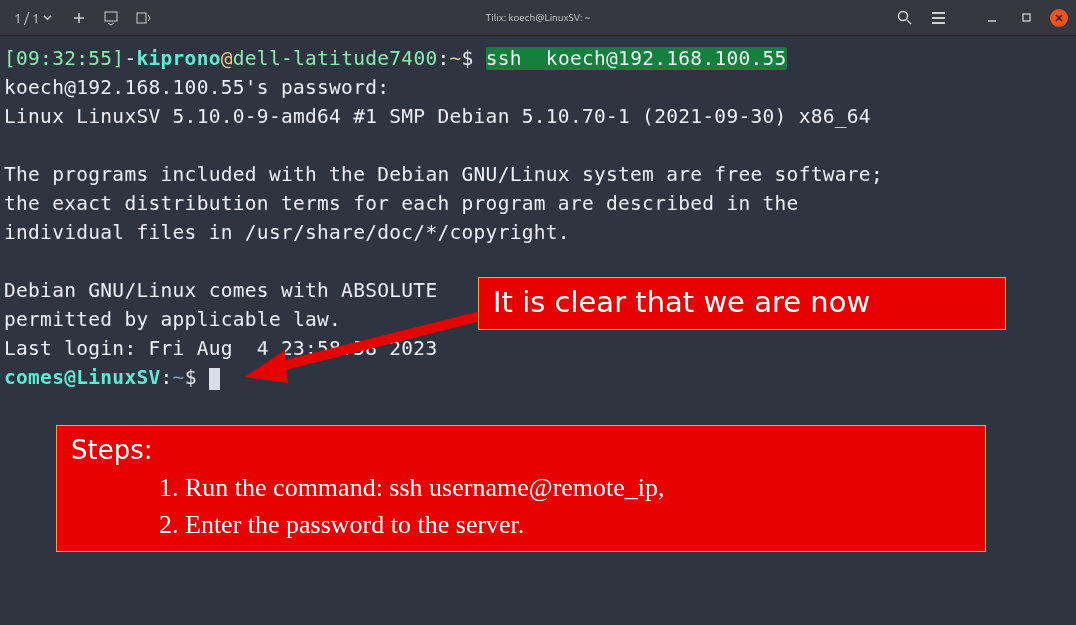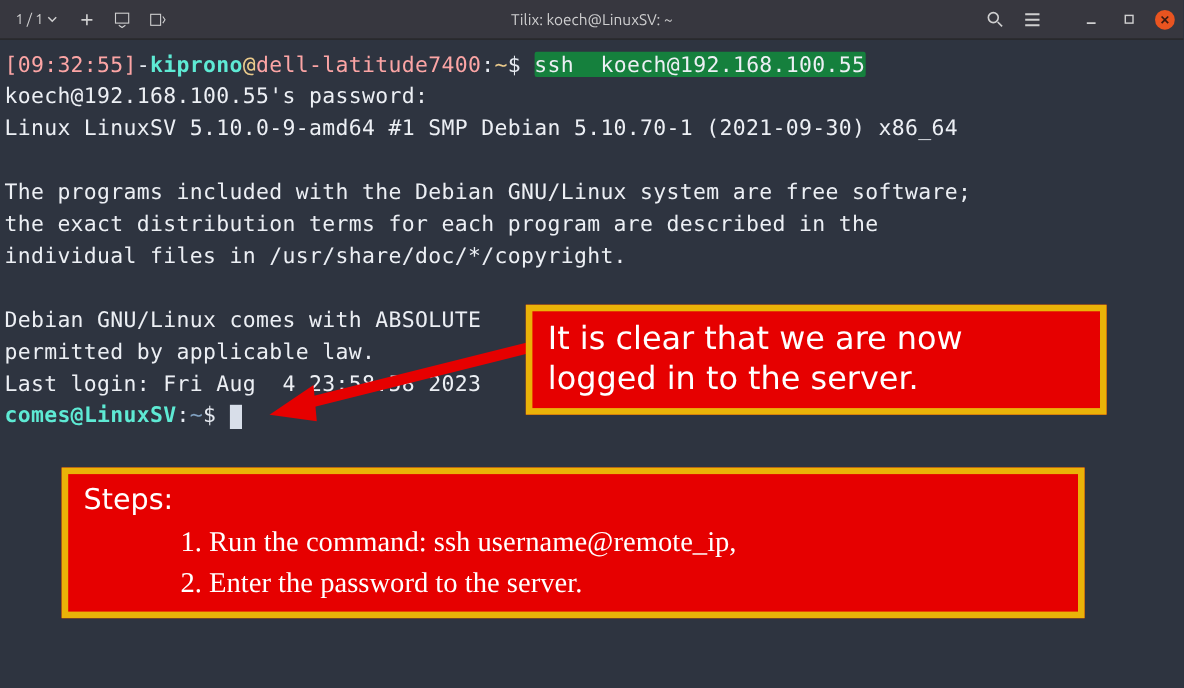--- a/index.html
+++ b/index.html
@@ -30,21 +30,21 @@
   justify-content: center;
   width: 22px; height: 22px;
   color: #cfcfd0;
   cursor: pointer;
 }
 .tb-center {
   position: absolute;
   left: 0; right: 0;
   text-align: center;
   pointer-events: none;
-  font-size: 14px;
+  font-size: 10px;
 }
 .tb-right {
   margin-left: auto;
   display: flex;
   align-items: center;
   gap: 14px;
 }
 .tb-right .tb-btn { width: 20px; height: 20px; }
 .close-btn {
   width: 18px; height: 18px;
@@ -55,21 +55,21 @@
 .close-btn svg { width: 10px; height: 10px; }
 .terminal {
   padding: 8px 4px 4px 4px;
   font-size: 19.5px;
   line-height: 29px;
   color: #eceff4;
   white-space: pre;
   font-family: 'DejaVu Sans Mono', monospace;
   letter-spacing: 0.3px;
 }
-.cyan { color: #fca5a5; }
+.cyan { color: #86efac; }
 .bold-green { color: #5eead4; font-weight: bold; }
 .yellow { color: #ebcb8b; }
 .white { color: #e5e9f0; }
 .blue { color: #81a1c1; }
 .highlight {
   background: #15803d;
   color: #eceff4;
   border-radius: 2px;
 }
 .cursor {
@@ -79,21 +79,21 @@
   vertical-align: middle;
 }
 .annotation {
   position: absolute;
   background: #e60000;
   color: #ffffff;
   font-family: 'DejaVu Sans', 'Liberation Sans', sans-serif;
   font-size: 29px;
   line-height: 37px;
   padding: 6px 14px 8px 14px;
-  border: 6px solid #eab308;
+  border: 1px solid #eab308;
 }
 .ann1 { left: 478px; top: 277px; width: 528px; }
 .ann2 { left: 56px; top: 425px; width: 930px; font-size: 26px; }
 .ann2 .ann-ol { padding-left: 88px; font-family: Liberation Serif, serif; }
 .arrow {
   position: absolute;
   pointer-events: none;
 }
 </style>
 </head>
@@ -170,20 +170,19 @@
 <span>Last login: Fri Aug  4 23:58:58 2023</span>
 <span class="bold-green">comes</span><span class="bold-green">@</span><span class="bold-green">LinuxSV</span><span class="white">:</span><span class="blue">~</span><span class="white">$</span> <span class="cursor"></span></div>
 
 <svg class="arrow" style="left:240px; top:295px; width:250px; height:95px;" viewBox="0 0 250 95">
   <path d="M245 20 L25 75" stroke="#e60000" stroke-width="10"></path>
   <path d="M5 82 L45 55 L48 88 Z" fill="#e60000"></path>
 </svg>
 
 <div class="annotation ann1">
   <div>It is clear that we are now</div>
-  <div>logged in to the server.</div>
 </div>
 
 <div class="annotation ann2">
   <div>Steps:</div>
   <div class="ann-ol">1. Run the command: ssh username@remote_ip,</div>
   <div class="ann-ol">2. Enter the password to the server.</div>
 </div>
 
 </body></html>

